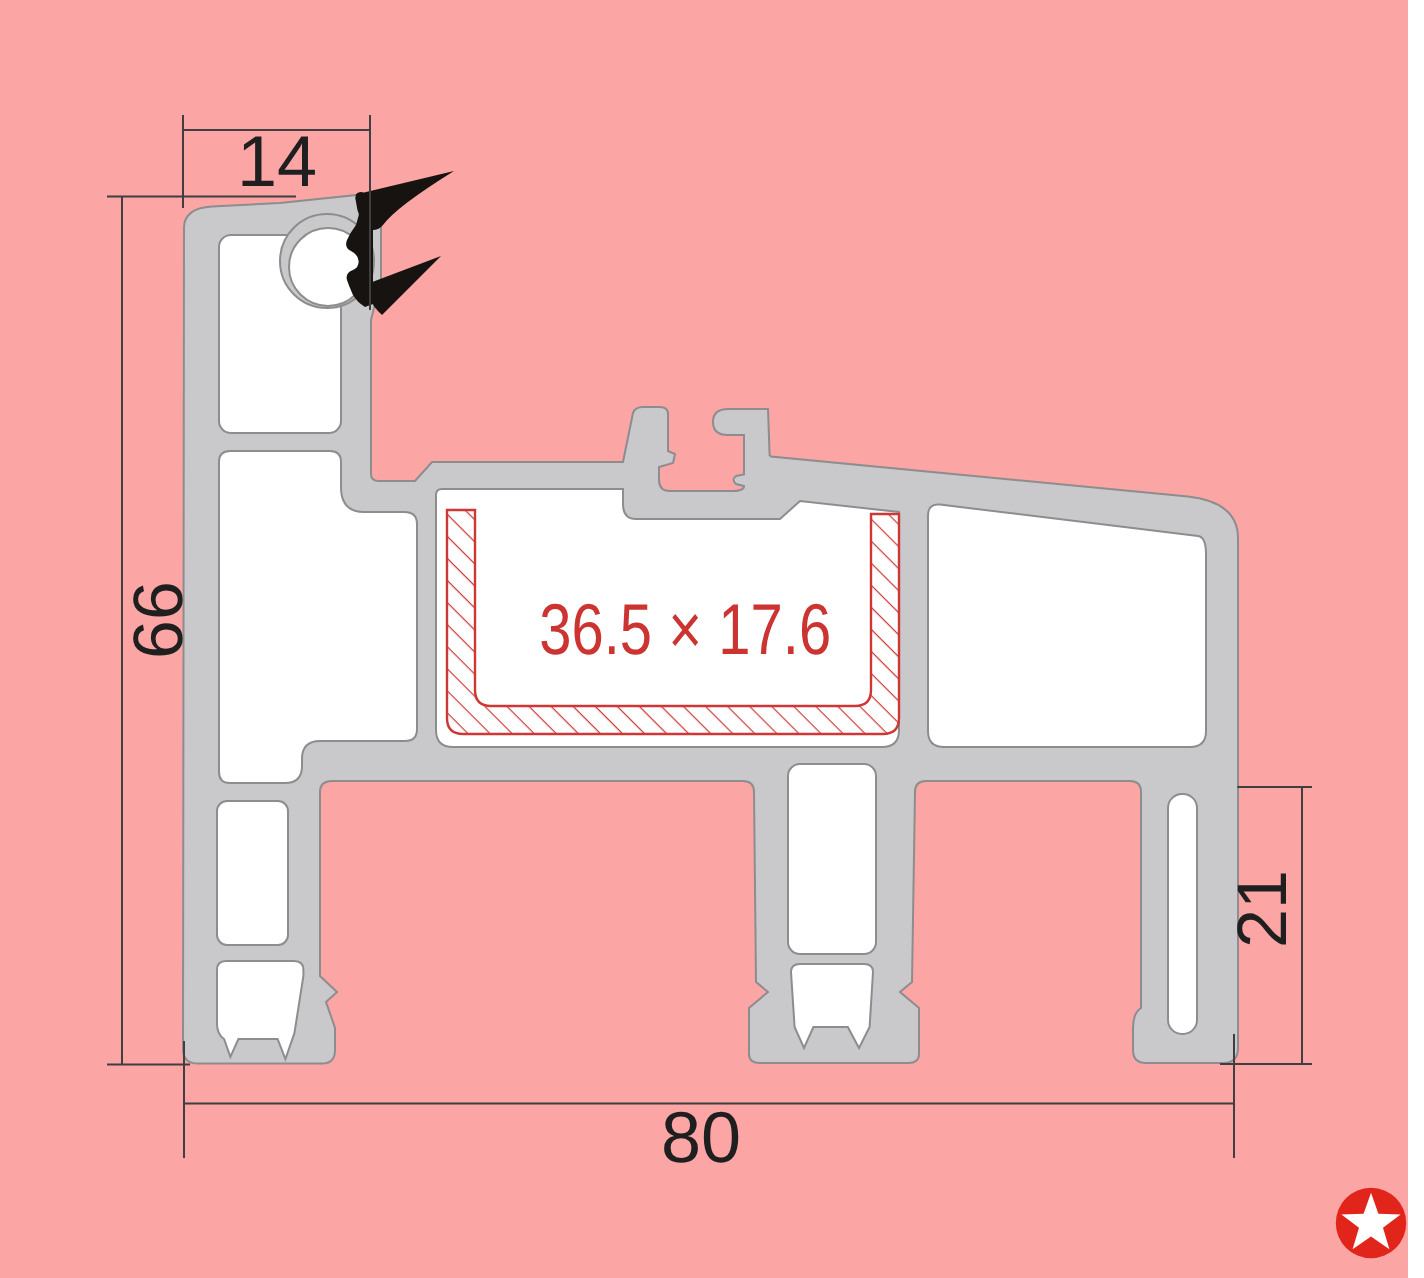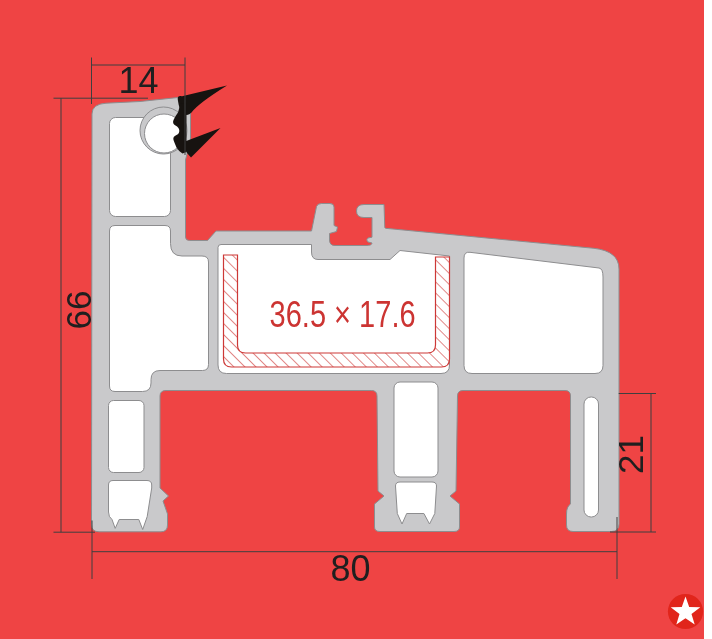--- a/index.html
+++ b/index.html
@@ -1,16 +1,16 @@
 <!DOCTYPE html>
 <html><head>
 <meta charset="utf-8">
 <style>
 html,body{margin:0;padding:0;background:#ffffff;}
-#stage{position:relative;width:704px;height:639px;background:#ef4444;overflow:hidden;}
+#stage{position:relative;width:704px;height:639px;background:#fca5a5;overflow:hidden;}
 svg{display:block;}
 text{font-family:"Liberation Sans", sans-serif;}
 </style>
 </head>
 <body>
 <div id="stage">
 <svg width="712" height="639" viewBox="0 0 712 639">
 <defs>
 
 <pattern id="hatch" width="7.8" height="7.8" patternUnits="userSpaceOnUse" patternTransform="rotate(45 0 0)">

